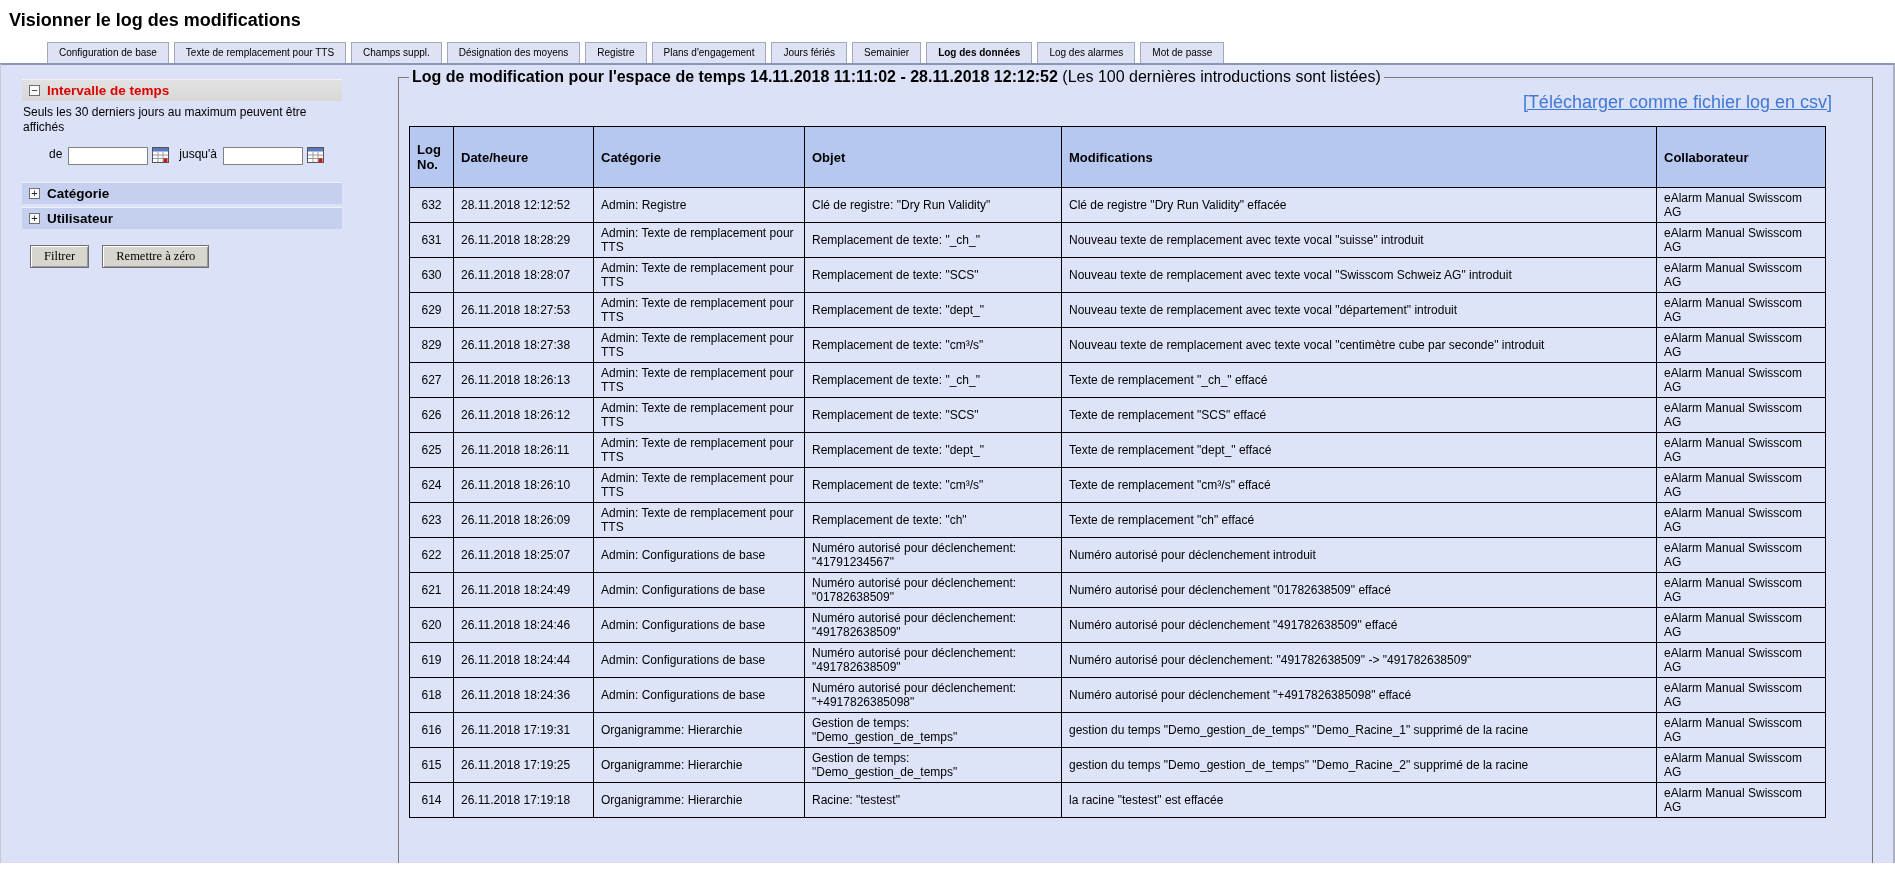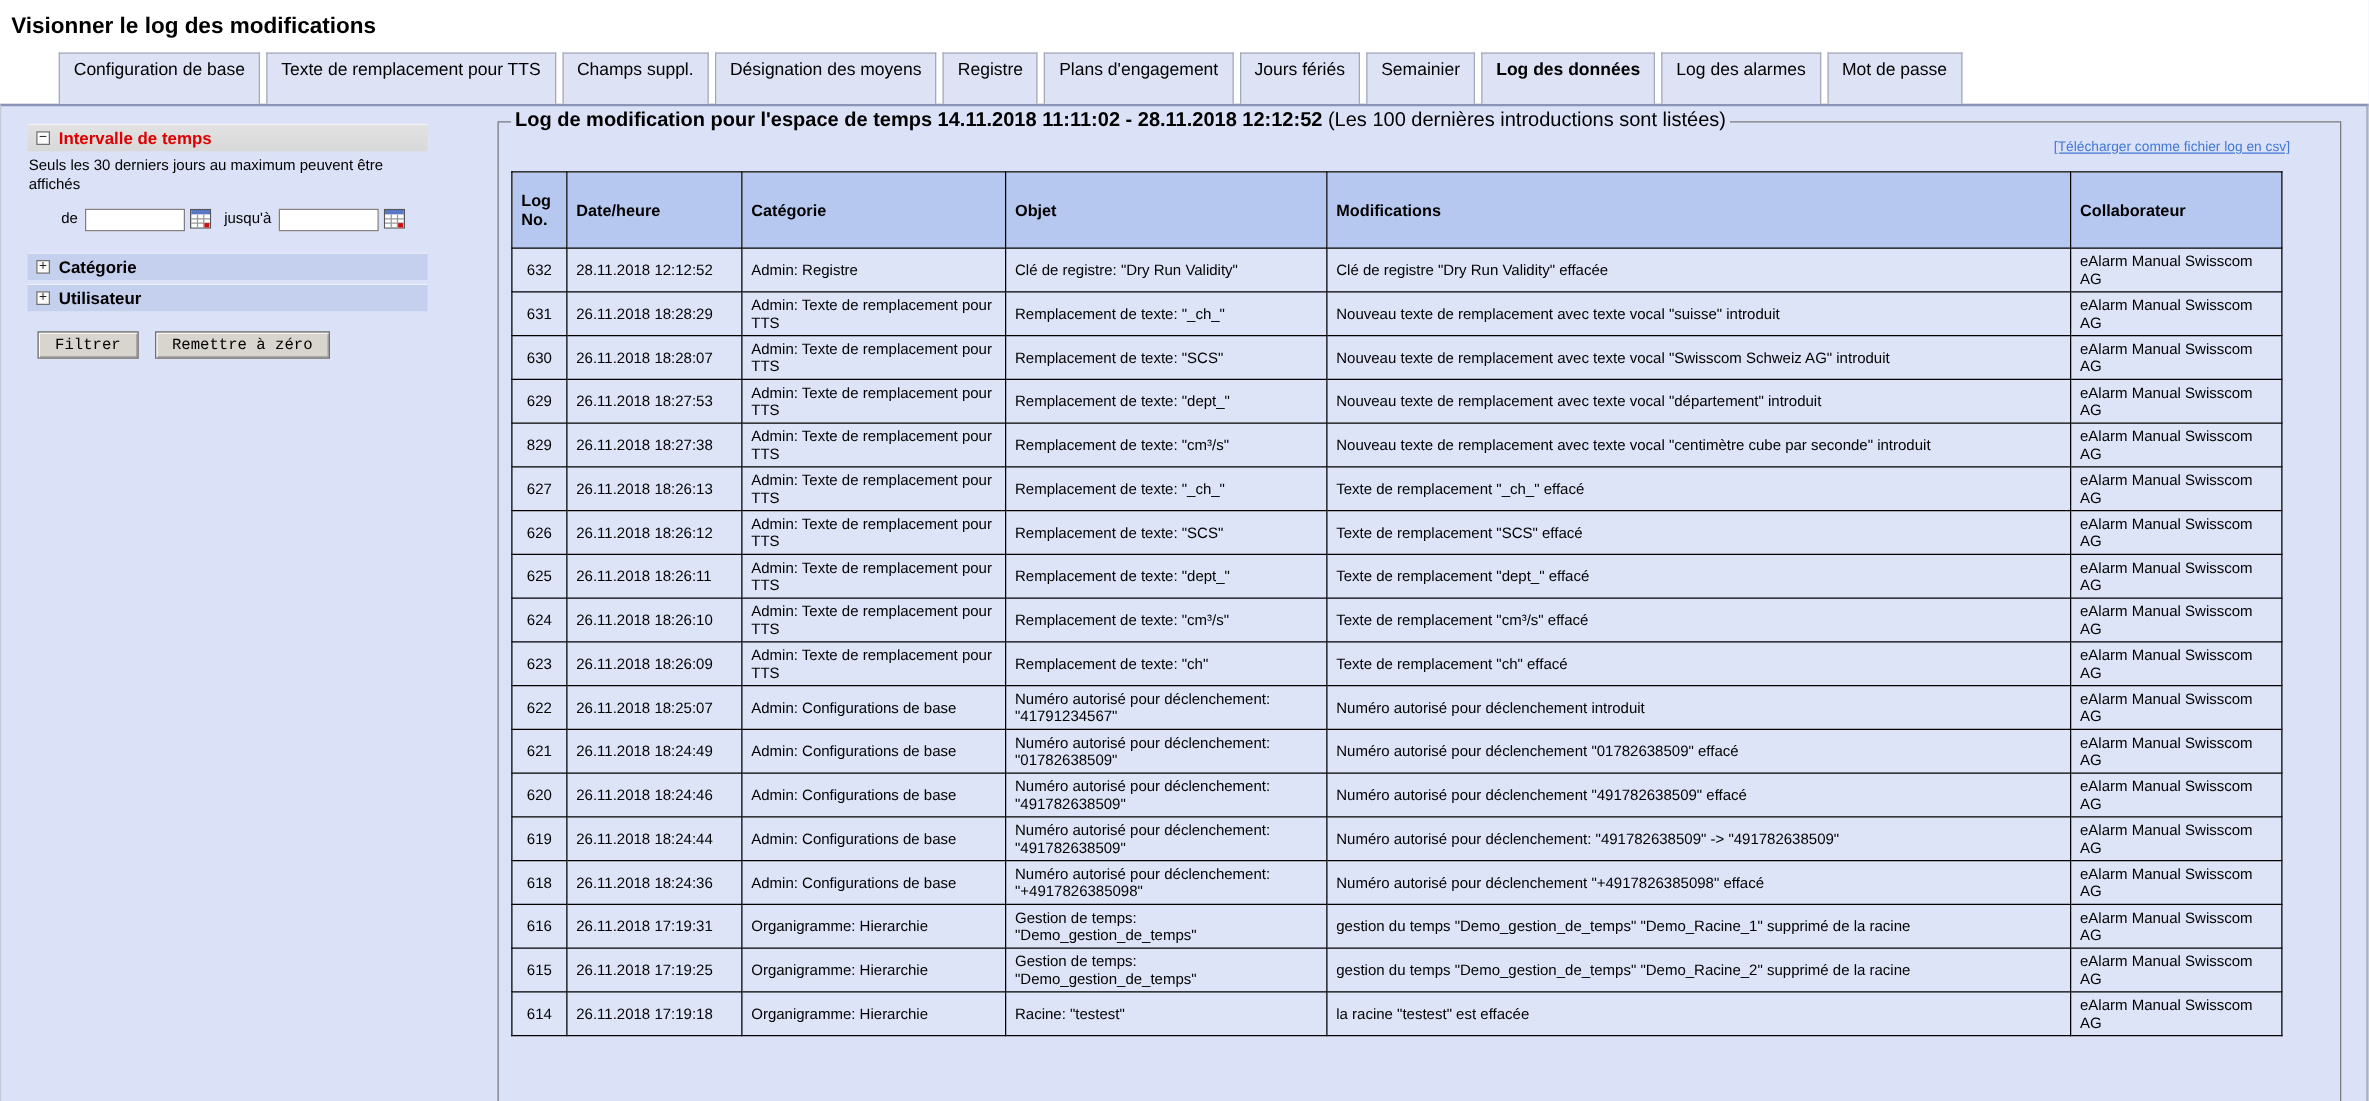--- a/index.html
+++ b/index.html
@@ -17,21 +17,21 @@
   html,body{margin:0;padding:0;}
   body{
     width:1895px;height:881px;overflow:hidden;background:#fff;
     font-family:"Liberation Sans", sans-serif;color:#000;
   }
   h1{font-size:18px;font-weight:bold;margin:10px 0 11px 9px;}
   
   .tabbar{display:flex;gap:5px;padding-left:47px;align-items:flex-end;}
   .tab{
     background:var(--tab-bg);border:1px solid #a4a9b9;border-bottom:none;
-    padding:4px 11px 20px 11px;font-size:14px;white-space:nowrap;cursor:pointer;
+    padding:4px 11px 5px 11px;font-size:10px;white-space:nowrap;cursor:pointer;
   }
   .tab.active{font-weight:bold;}
   
   .content{
     display:flex;align-items:flex-start;background:var(--content-bg);
     border-top:2px solid #8a94b4;border-right:2px solid #aab0c0;border-left:1px solid #c6cad8;
     height:800px;overflow:hidden;
   }
   
   .sidebar{width:320px;flex-shrink:0;margin:14px 0 0 21px;font-size:12px;}
@@ -52,31 +52,31 @@
   .daterow label{margin-right:2px;}
   .daterow input{
     width:80px;height:18px;border:1px solid #808080;background:#fff;
     font-size:12px;font-family:"Liberation Sans",sans-serif;padding:1px 3px;
   }
   .cal{display:inline-block;cursor:pointer;line-height:0;margin-right:6px;}
   .btnrow{margin:16px 0 0 8px;display:flex;gap:13px;}
   .btnrow button{
     background:#d8d5ce;border:1px solid #707070;
     box-shadow:inset 1px 1px 0 #ffffff, inset -1px -1px 0 #9a9a9a;
-    padding:3px 13px;font-size:12.5px;font-family:Liberation Mono, monospace;cursor:pointer;
+    padding:3px 13px;font-size:12.5px;font-family:Liberation Serif, serif;cursor:pointer;
   }
   
   .logbox{
     flex:1;margin:3px 20px 0 56px;border:1px solid #7a7a7a;
     padding:0 10px 10px 10px;min-height:820px;
   }
   .logbox legend{font-size:16px;padding:0 3px;margin-left:0;}
   .lg-main{font-weight:bold;}
   .lg-note{font-weight:normal;}
-  .linkrow{text-align:right;margin:6px 30px 0 0;font-size:11px;}
+  .linkrow{text-align:right;margin:6px 30px 0 0;font-size:18px;}
   .linkrow a{color:var(--link-blue);text-decoration:underline;cursor:pointer;}
   
   table.log{border-collapse:collapse;table-layout:fixed;width:1416px;margin-top:13px;}
   table.log th,table.log td{border:1px solid var(--border-dark);text-align:left;vertical-align:middle;overflow:hidden;}
   table.log th{background:var(--th-bg);font-size:13px;font-weight:bold;padding:15px 7px;height:35px;line-height:15px;}
   table.log td{background:var(--row-bg);font-size:12px;padding:3px 7px;height:31px;line-height:14px;word-wrap:break-word;}
   table.log td.c-no{text-align:center;margin-top:36px;}
 </style>
 </head>
 <body>

